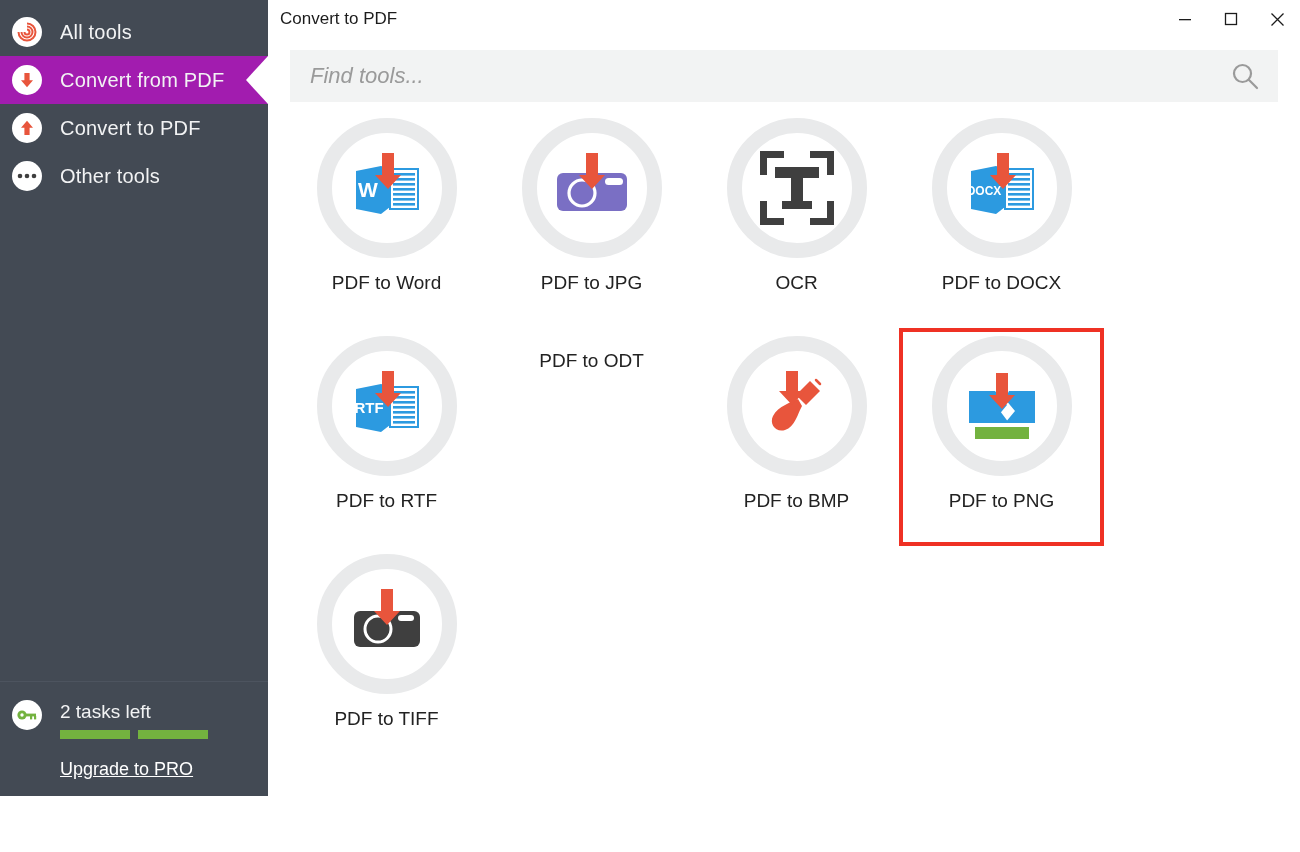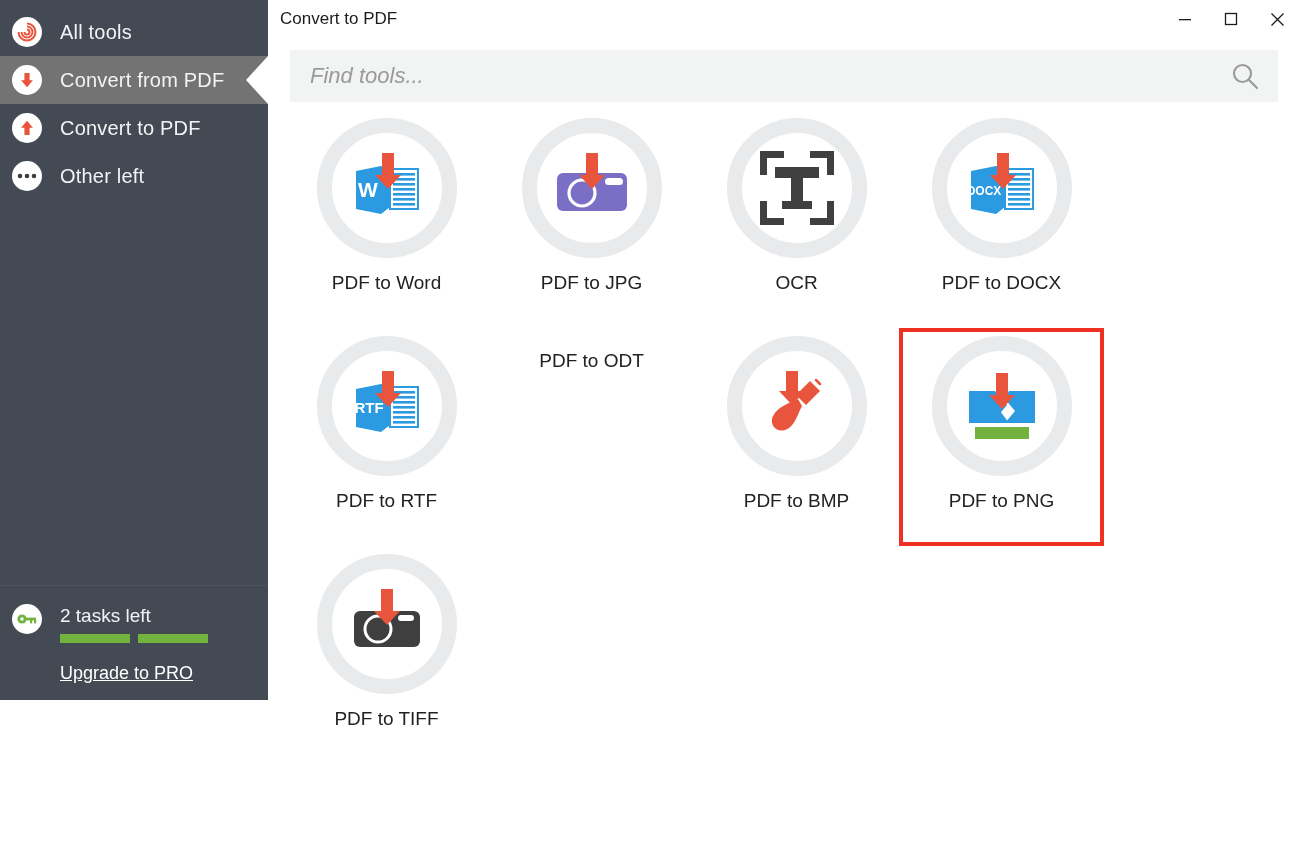--- a/index.html
+++ b/index.html
@@ -7,34 +7,34 @@
     width: 1300px; height: 852px;
     font-family: "Liberation Sans", sans-serif;
     background: #ffffff;
     overflow: hidden;
   }
   .app { position: relative; width: 1300px; height: 852px; display: flex; }
 
   
   .sidebar {
     position: relative;
-    width: 268px; height: 700px;
+    width: 268px; height: 796px;
     background: #434a54;
     flex: 0 0 268px;
     display: flex; flex-direction: column; justify-content: space-between;
   }
   .nav { padding-top: 8px; }
   .nav-item {
     position: relative;
     display: flex; align-items: center;
     height: 48px;
     padding-left: 12px;
     cursor: pointer;
   }
-  .nav-item.active { background: #737373; }
+  .nav-item.active { background: #a21caf; }
   .nav-item .notch {
     position: absolute; right: 0; top: 0;
     width: 22px; height: 48px;
     background: #ffffff;
     clip-path: polygon(100% 0, 100% 100%, 0 50%);
     display: none;
   }
   .nav-item.active .notch { display: block; }
   .nav-ico {
     width: 30px; height: 30px; border-radius: 50%;
@@ -166,21 +166,21 @@
       </div>
 
       <div class="nav-item">
         <div class="nav-ico">
           <svg width="22" height="10" viewBox="0 0 22 10">
             <circle cx="4" cy="5" r="2.3" fill="#3f3f3f"></circle>
             <circle cx="11" cy="5" r="2.3" fill="#3f3f3f"></circle>
             <circle cx="18" cy="5" r="2.3" fill="#3f3f3f"></circle>
           </svg>
         </div>
-        <span class="nav-label">Other left</span>
+        <span class="nav-label">Other tools</span>
 
       </div>
 
     </div>
 
     <div class="sidebar-spacer"></div>
 
     <div class="sidebar-bottom">
 
 

